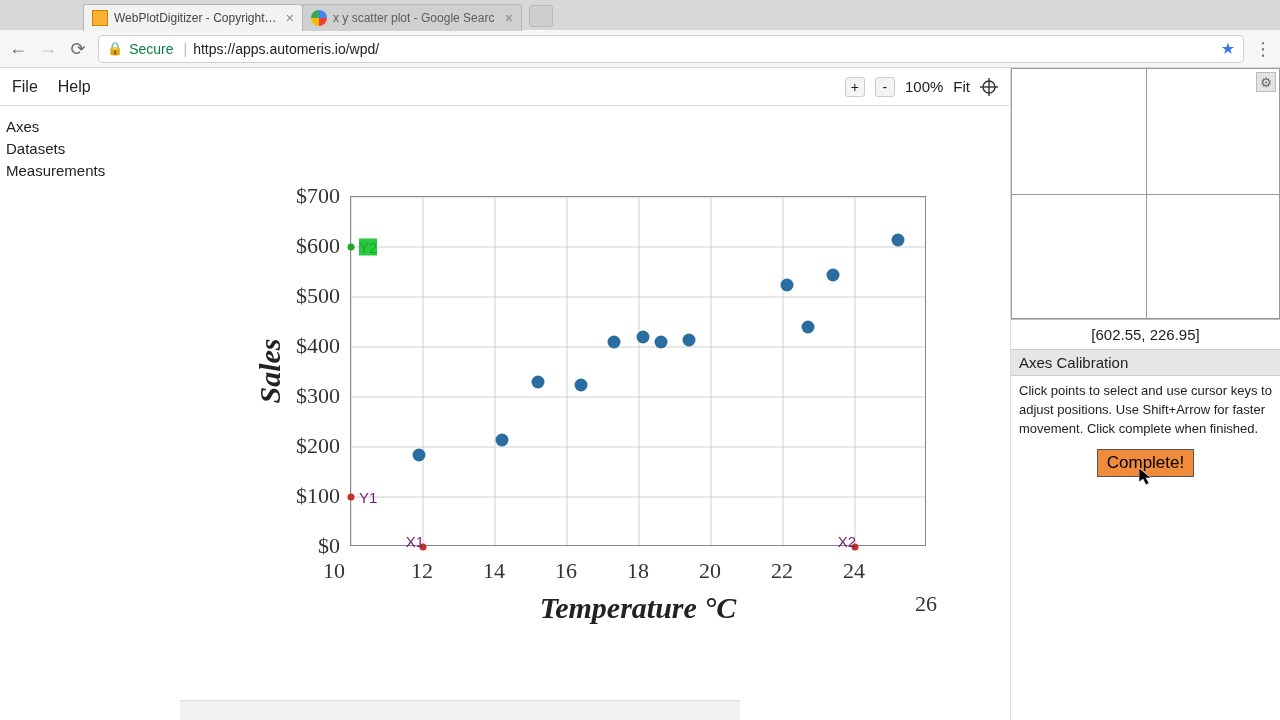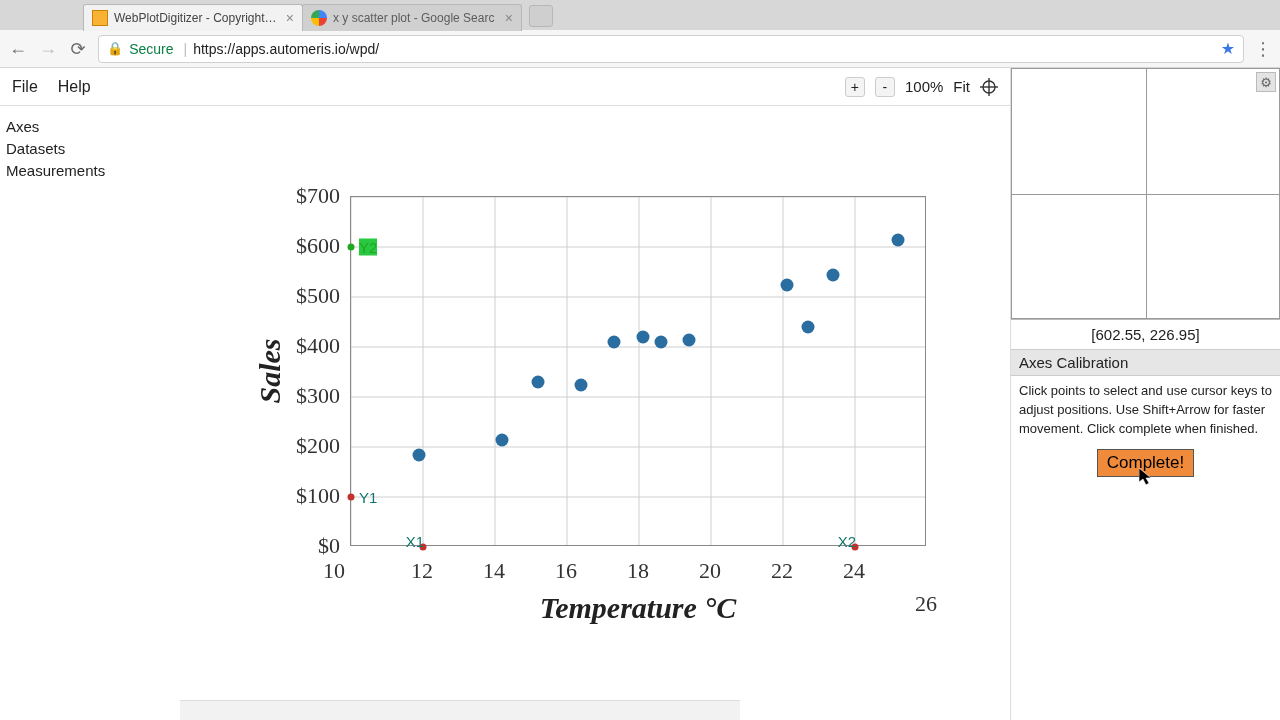--- a/index.html
+++ b/index.html
@@ -51,21 +51,21 @@
   .plotarea{position:absolute;left:170px;top:30px;width:576px;height:350px;border:1px solid #888;border-top:1px solid #888;}
   .grid line{stroke:#cfcfcf;stroke-width:1;}
   .ytick{position:absolute;right:calc(100% - 160px);width:150px;text-align:right;font-size:22px;color:#333;font-family:Georgia,serif;}
   .xtick{position:absolute;top:392px;font-size:22px;color:#333;font-family:Georgia,serif;transform:translateX(-50%);}
   .axis-y-label{position:absolute;left:90px;top:205px;transform:rotate(-90deg) translate(-50%,-50%);transform-origin:left top;font-family:Georgia,"Times New Roman",serif;font-style:italic;font-size:30px;font-weight:600;}
   .axis-x-label{position:absolute;left:458px;top:425px;transform:translateX(-50%);font-family:Georgia,"Times New Roman",serif;font-style:italic;font-size:30px;font-weight:600;}
   .datapoint{position:absolute;width:13px;height:13px;background:#2a6ea1;border-radius:50%;transform:translate(-50%,-50%);}
   .calpt{position:absolute;width:7px;height:7px;border-radius:50%;transform:translate(-50%,-50%);}
   .calpt.red{background:#c4302b;}
   .calpt.green{background:#1fa81f;}
-  .callabel{position:absolute;font-size:15px;color:#0f766e;transform:translateY(-50%);}
+  .callabel{position:absolute;font-size:15px;color:#701a75;transform:translateY(-50%);}
   .callabel.green{color:#1fa81f;}
   
   .right{width:270px;flex:none;margin-left:auto;border-left:1px solid #ddd;height:100%;position:relative;}
   .magnifier{height:252px;border-bottom:1px solid #bbb;position:relative;background:#fff;}
   .maggrid{position:absolute;inset:0;}
   .maggrid::before,.maggrid::after{content:"";position:absolute;background:#999;}
   .maggrid::before{left:50%;top:0;bottom:0;width:1px;}
   .maggrid::after{top:50%;left:0;right:0;height:1px;}
   .magborder{position:absolute;inset:0;border:1px solid #999;}
   .gear{position:absolute;top:4px;right:4px;width:20px;height:20px;background:#e3e3e3;border:1px solid #bbb;display:flex;align-items:center;justify-content:center;font-size:13px;color:#666;}

